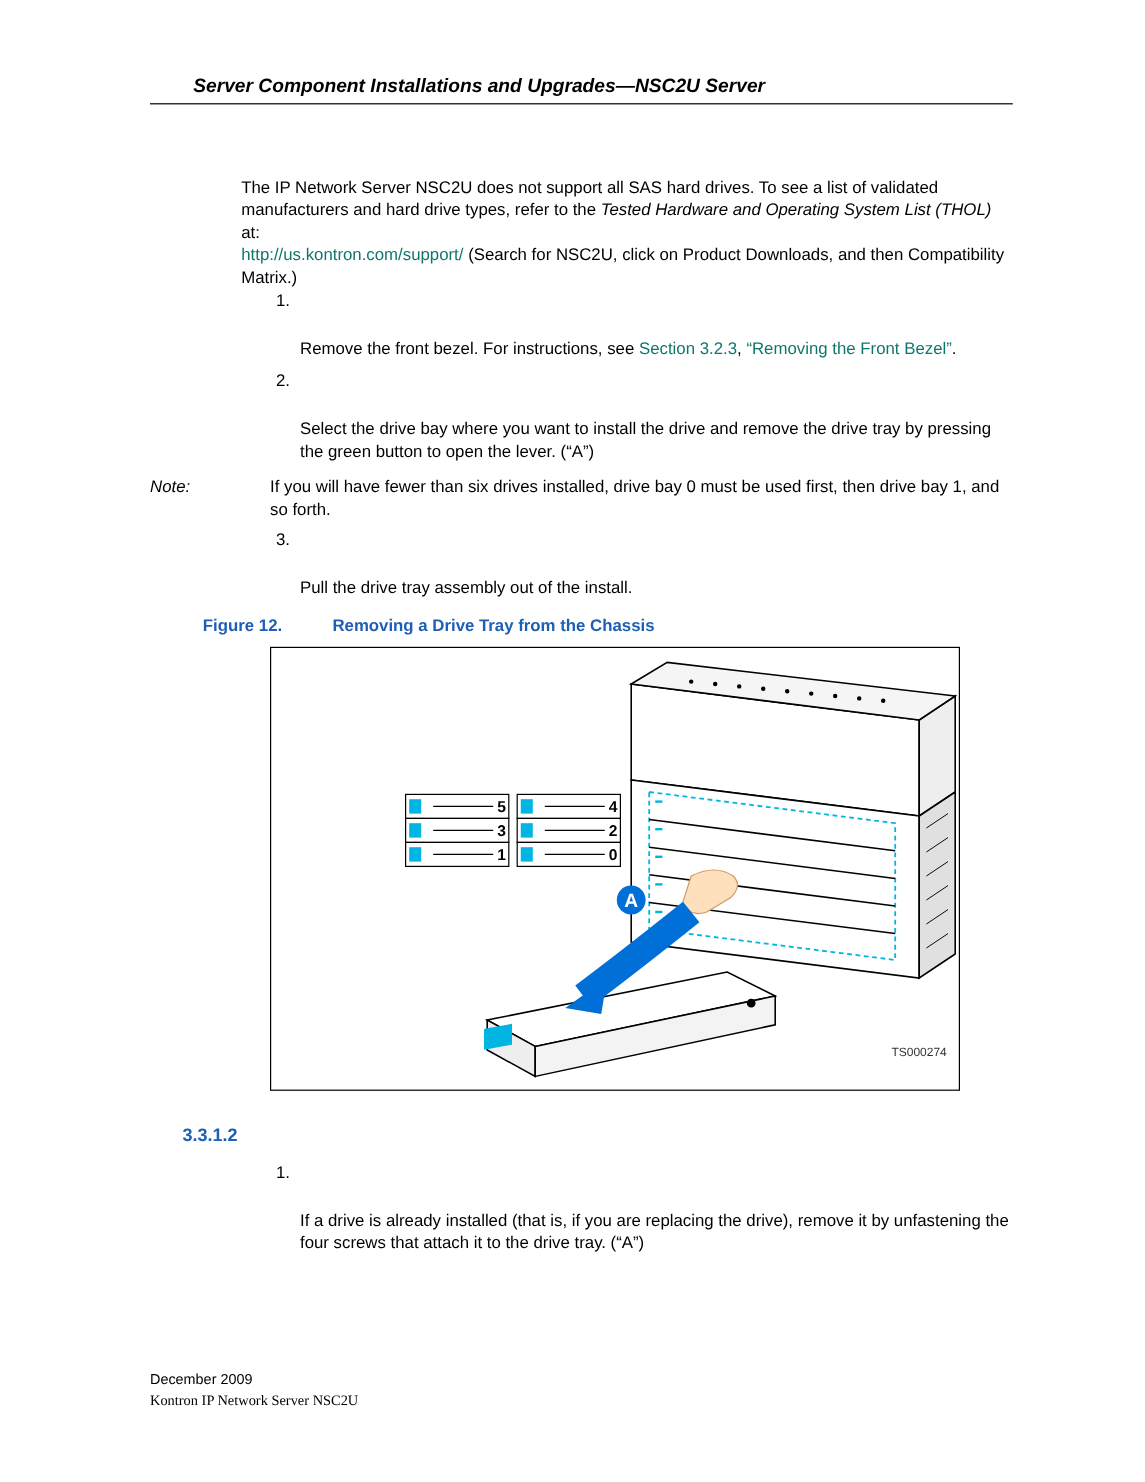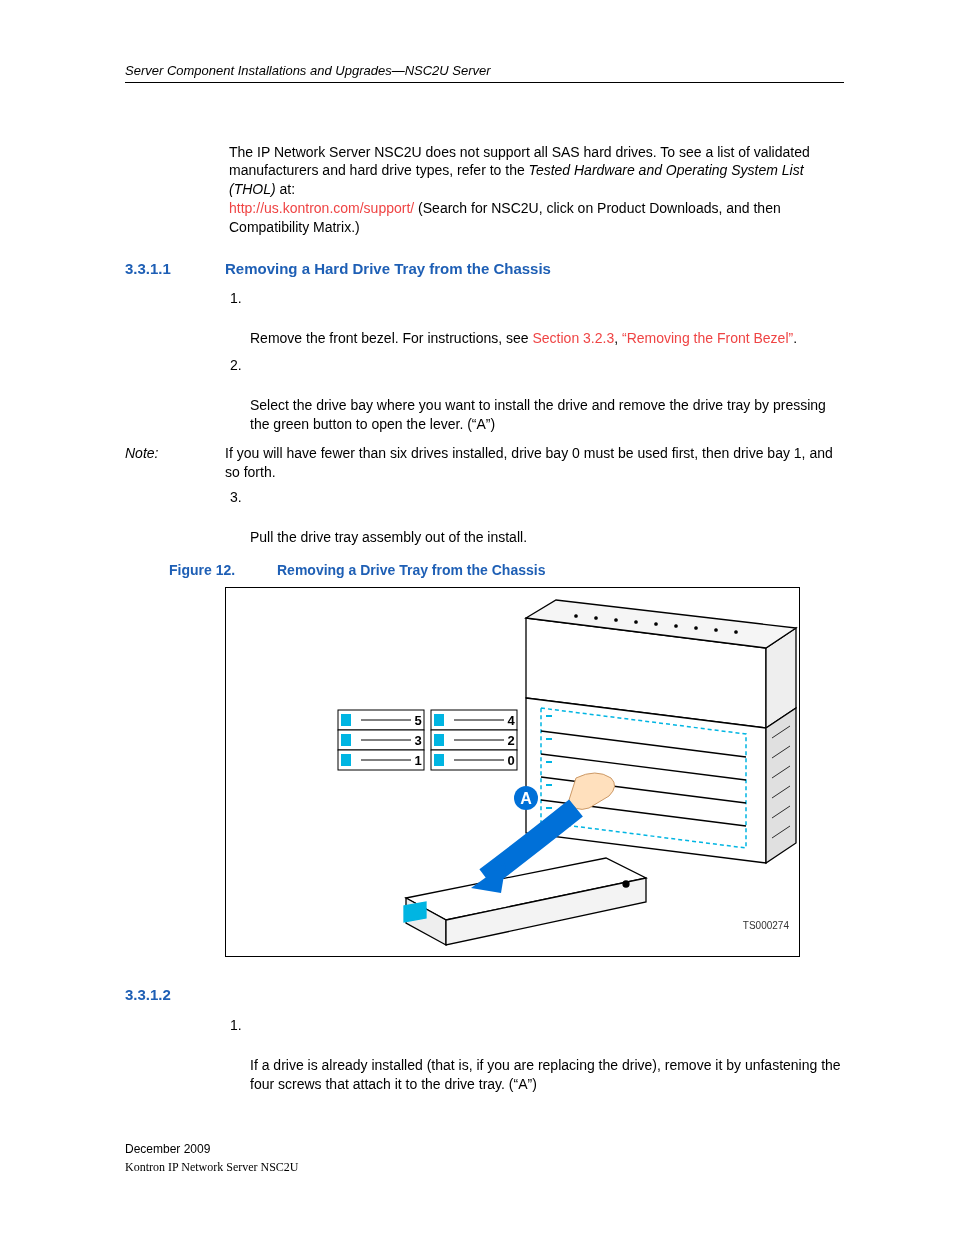--- a/index.html
+++ b/index.html
@@ -15,35 +15,36 @@
     line-height: 1.35;
   }
   .page {
     padding: 62px 110px 0 125px;
     box-sizing: border-box;
     height: 100%;
     position: relative;
   }
   .running-header {
     font-style: italic;
-    font-weight: normal;
-    font-size: 13px;
+    font-weight: bold;
+    font-size: 16px;
     margin-bottom: 2px;
+    margin-left: 36px;
   }
   .hr-top {
     border: none;
     border-top: 1.5px solid #000;
     margin: 0 0 60px 0;
   }
   .intro {
-    margin-left: 104px;
+    margin-left: 76px;
   }
   .italic { font-style: italic; }
   .link {
-    color: #ef4444;
+    color: #0f766e;
     text-decoration: none;
     cursor: pointer;
   }
   .heading-row {
     display: flex;
     margin: 22px 0 10px 0;
     color: #1e5fb5;
     font-weight: bold;
     font-size: 15px;
   }
@@ -108,24 +109,20 @@
 
 <div class="page">
   <div class="running-header">Server Component Installations and Upgrades—NSC2U Server</div>
   <hr class="hr-top">
 
   <div class="intro">
     <span>The IP Network Server NSC2U does not support all SAS hard drives. To see a list of validated manufacturers and hard drive types, refer to the </span><span class="italic">Tested Hardware and Operating System List (THOL)</span><span> at:</span><br>
     <a class="link">http://us.kontron.com/support/</a><span> (Search for NSC2U, click on Product Downloads, and then Compatibility Matrix.)</span>
   </div>
 
-  <div class="heading-row">
-    <div class="heading-num">3.3.1.1</div>
-    <div>Removing a Hard Drive Tray from the Chassis</div>
-  </div>
 
   <div class="ol">
     <div class="li">
       <div class="li-marker">1.</div>
       <div class="li-body">
         <span>Remove the front bezel. For instructions, see </span><a class="link">Section 3.2.3</a><span>, </span><a class="link">“Removing the Front Bezel”</a><span>.</span>
       </div>
     </div>
     <div class="li">
       <div class="li-marker">2.</div>
@@ -252,21 +249,21 @@
       </g>
 
       <g>
         <circle cx="300" cy="210" r="12" fill="#0070d8"></circle>
         <text x="300" y="216" font-family="Arial" font-size="16" font-weight="bold" fill="#fff" text-anchor="middle">A</text>
       </g>
     </svg>
     <div class="fig-id">TS000274</div>
   </div>
 
-  <div class="heading-row" style="margin-top:28px;">
+  <div class="heading-row" style="margin-top:28px;text-align:center;">
     <div class="heading-num">3.3.1.2</div>
   </div>
 
   <div class="ol">
     <div class="li">
       <div class="li-marker">1.</div>
       <div class="li-body">If a drive is already installed (that is, if you are replacing the drive), remove it by unfastening the four screws that attach it to the drive tray. (“A”)</div>
     </div>
   </div>
 

